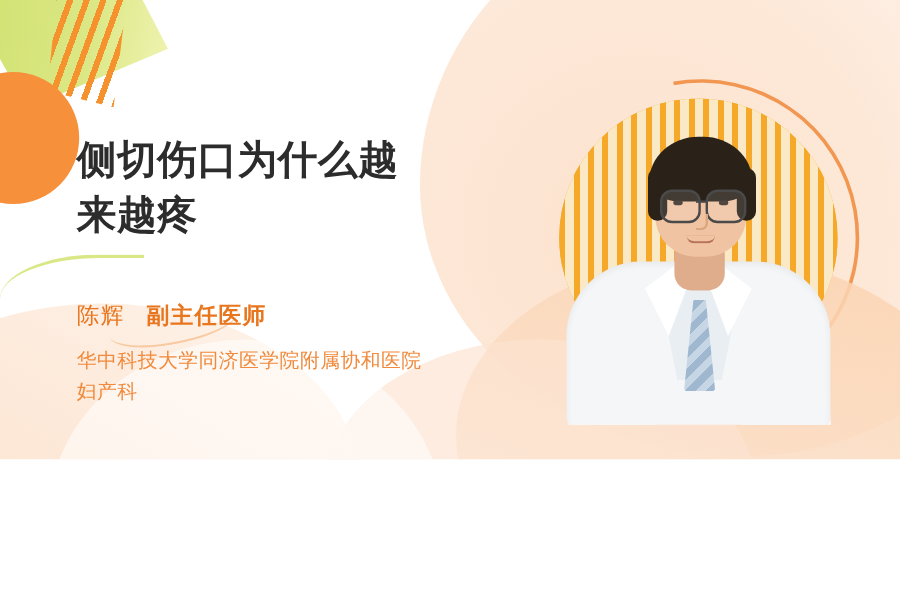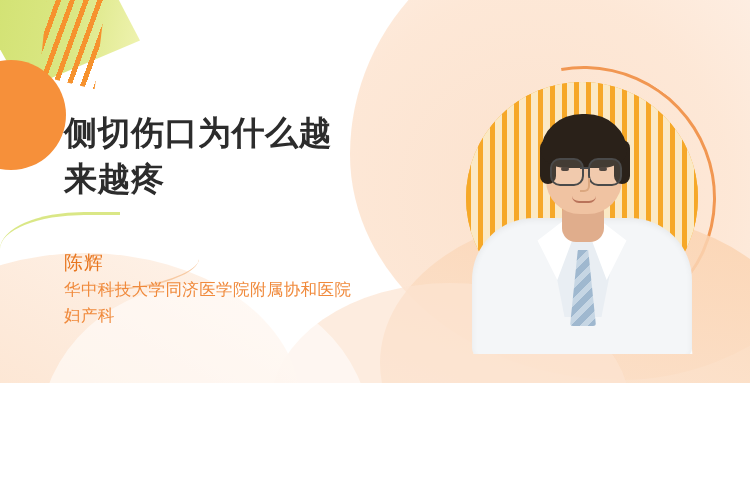--- a/index.html
+++ b/index.html
@@ -363,20 +363,21 @@
     color: #e8761f;
     letter-spacing: 1px;
   }
   .doctor-title {
     font-size: 19px;
     font-weight: 700;
     color: #e8761f;
     letter-spacing: 1px;
   }
   .affiliation {
+    margin-top: 12px;
     font-size: 16.5px;
     line-height: 26px;
     color: #f08a3c;
     white-space: pre-line;
     letter-spacing: .4px;
   }
 </style>
 </head>
 <body>
 
@@ -423,18 +424,19 @@
       <div class="nose"></div>
       <div class="mouth"></div>
     </div>
   </div>
 
   <div class="text-block">
     <h1 class="title">侧切伤口为什么越
 来越疼</h1>
     <div class="byline">
       <span class="doctor-name">陈辉</span>
+      <span class="doctor-title">副主任医师</span>
     </div>
     <div class="affiliation">华中科技大学同济医学院附属协和医院
 妇产科</div>
   </div>
 
 </div>
 
 </body></html>

